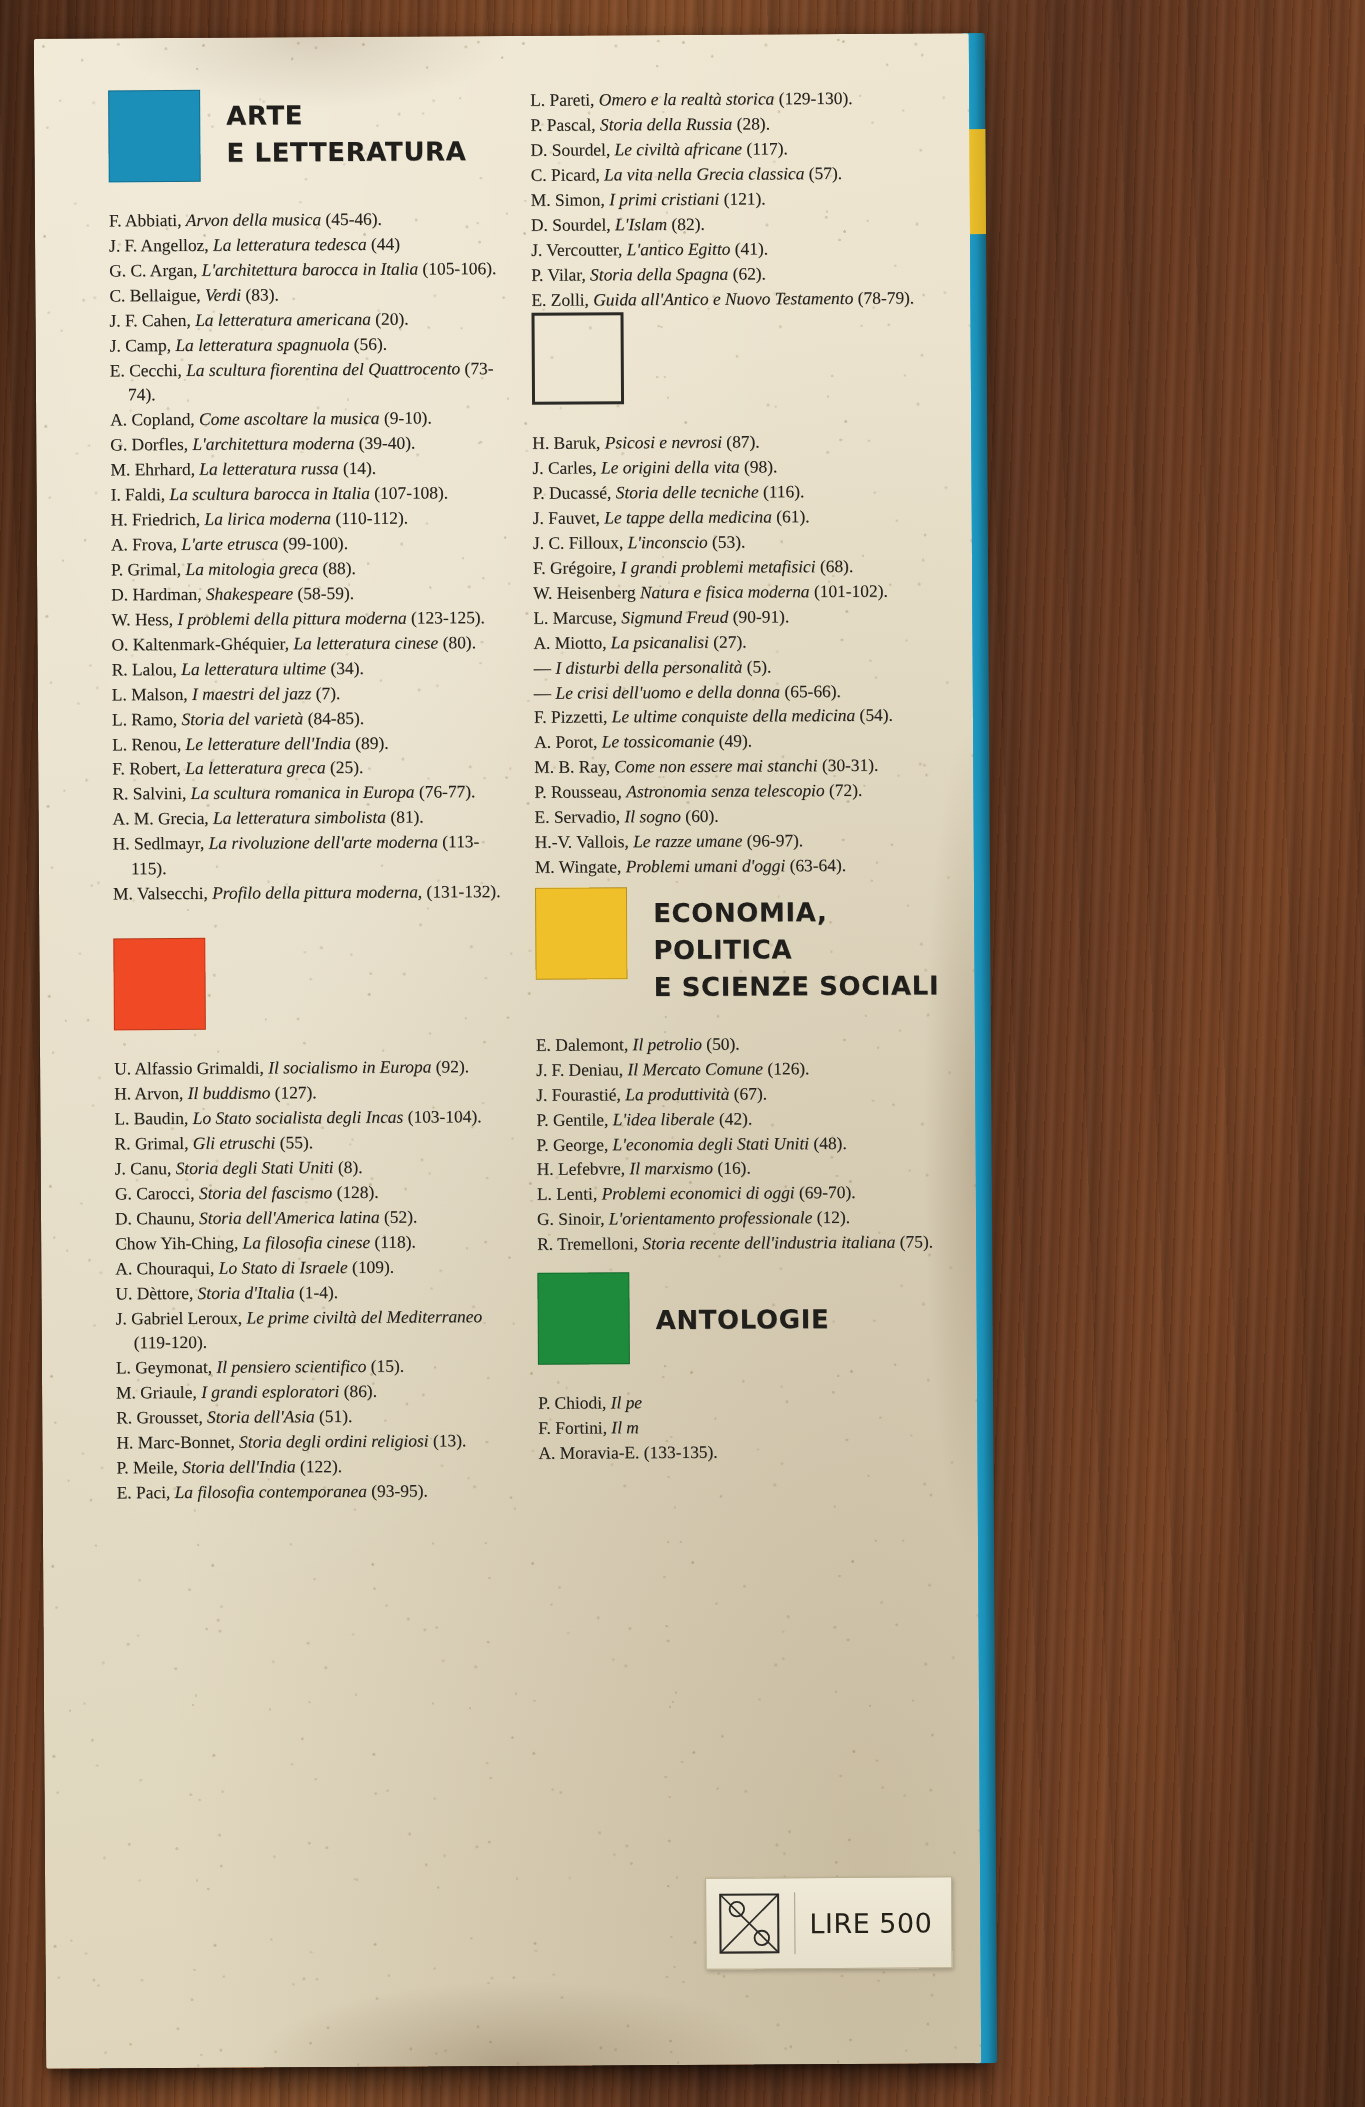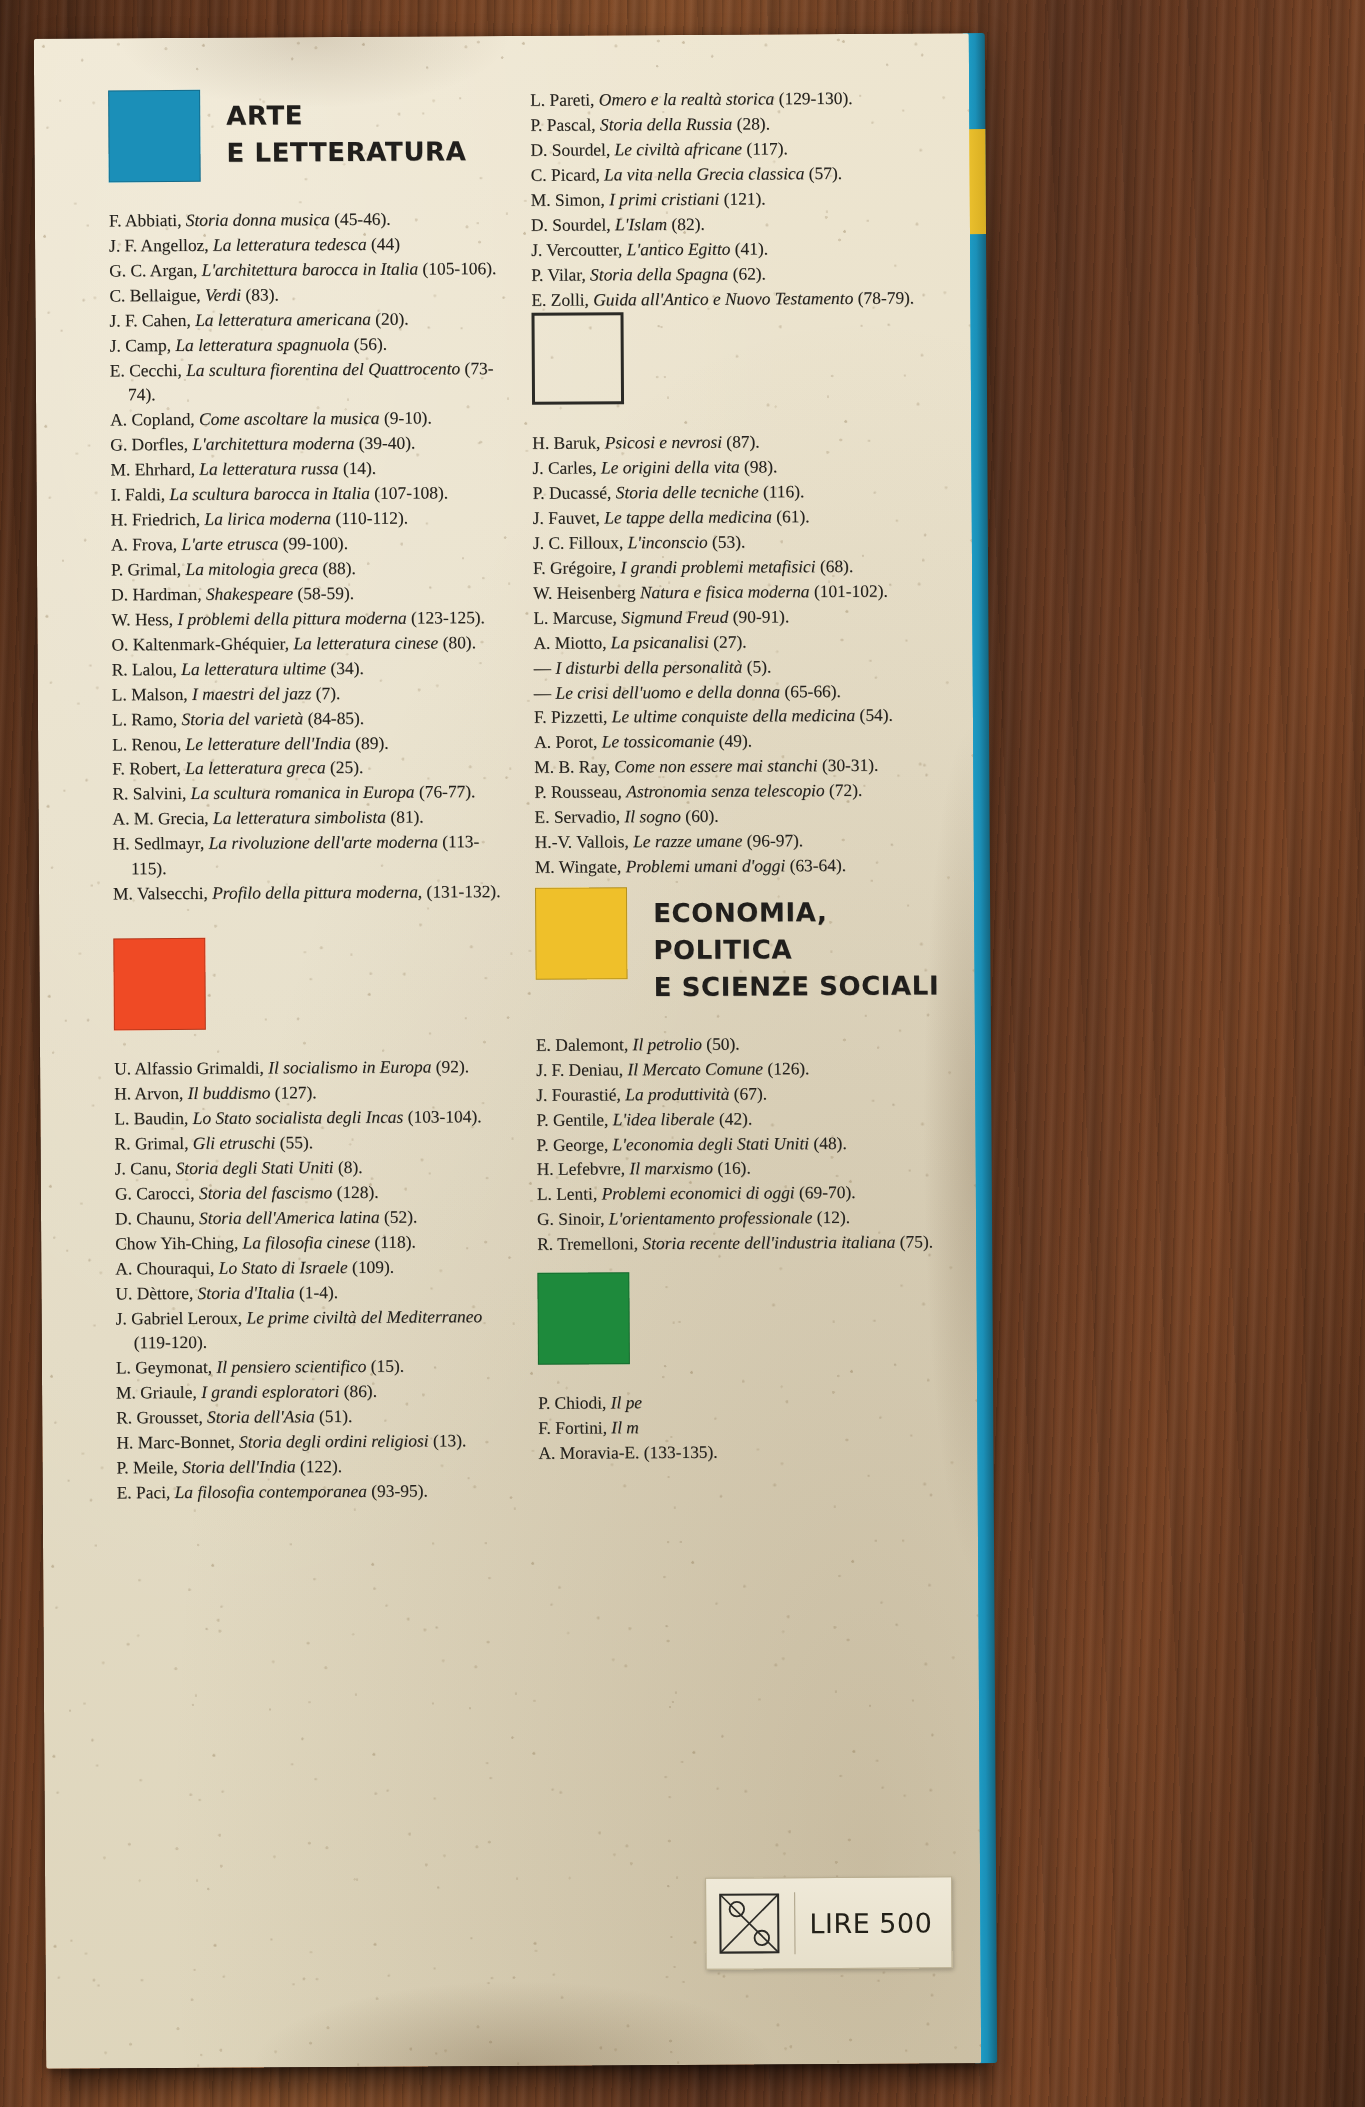--- a/index.html
+++ b/index.html
@@ -231,21 +231,21 @@
 
       <div id="sec-arte">
         <div class="section-head">
           <div class="swatch" style="background:#1B8FB8"></div>
           <div class="head-text">
             <span>ARTE</span>
             <span class="l2">E LETTERATURA</span>
           </div>
         </div>
         <div class="entries">
-            <p class="entry"><span class="au">F. Abbiati,</span> <i>Storia donna musica</i> <span>(45-46).</span></p>
+            <p class="entry"><span class="au">F. Abbiati,</span> <i>Arvon della musica</i> <span>(45-46).</span></p>
             <p class="entry"><span class="au">J. F. Angelloz,</span> <i>La letteratura tedesca</i> <span>(44)</span></p>
             <p class="entry"><span class="au">G. C. Argan,</span> <i>L'architettura barocca in Italia</i> <span>(105-106).</span></p>
             <p class="entry"><span class="au">C. Bellaigue,</span> <i>Verdi</i> <span>(83).</span></p>
             <p class="entry"><span class="au">J. F. Cahen,</span> <i>La letteratura americana</i> <span>(20).</span></p>
             <p class="entry"><span class="au">J. Camp,</span> <i>La letteratura spagnuola</i> <span>(56).</span></p>
             <p class="entry"><span class="au">E. Cecchi,</span> <i>La scultura fiorentina del Quattrocento</i> <span>(73-74).</span></p>
             <p class="entry"><span class="au">A. Copland,</span> <i>Come ascoltare la musica</i> <span>(9-10).</span></p>
             <p class="entry"><span class="au">G. Dorfles,</span> <i>L'architettura moderna</i> <span>(39-40).</span></p>
             <p class="entry"><span class="au">M. Ehrhard,</span> <i>La letteratura russa</i> <span>(14).</span></p>
             <p class="entry"><span class="au">I. Faldi,</span> <i>La scultura barocca in Italia</i> <span>(107-108).</span></p>
@@ -354,20 +354,23 @@
             <p class="entry"><span class="au">H. Lefebvre,</span> <i>Il marxismo</i> <span>(16).</span></p>
             <p class="entry"><span class="au">L. Lenti,</span> <i>Problemi economici di oggi</i> <span>(69-70).</span></p>
             <p class="entry"><span class="au">G. Sinoir,</span> <i>L'orientamento professionale</i> <span>(12).</span></p>
             <p class="entry"><span class="au">R. Tremelloni,</span> <i>Storia recente dell'industria italiana</i> <span>(75).</span></p>
           </div>
       </div>
 
       <div id="sec-antologie">
         <div class="section-head">
           <div class="swatch" style="background:#1E8A3C"></div>
+          <div class="head-text" style="padding-top:30px">
+            <span>ANTOLOGIE</span>
+          </div>
         </div>
         <div class="entries">
             <p class="entry"><span class="au">P. Chiodi,</span> <i>Il pe</i></p>
             <p class="entry"><span class="au">F. Fortini,</span> <i>Il m</i></p>
             <p class="entry"><span class="au">A. Moravia-E.</span> <span>(133-135).</span></p>
           </div>
       </div>
 
     </div>
 

